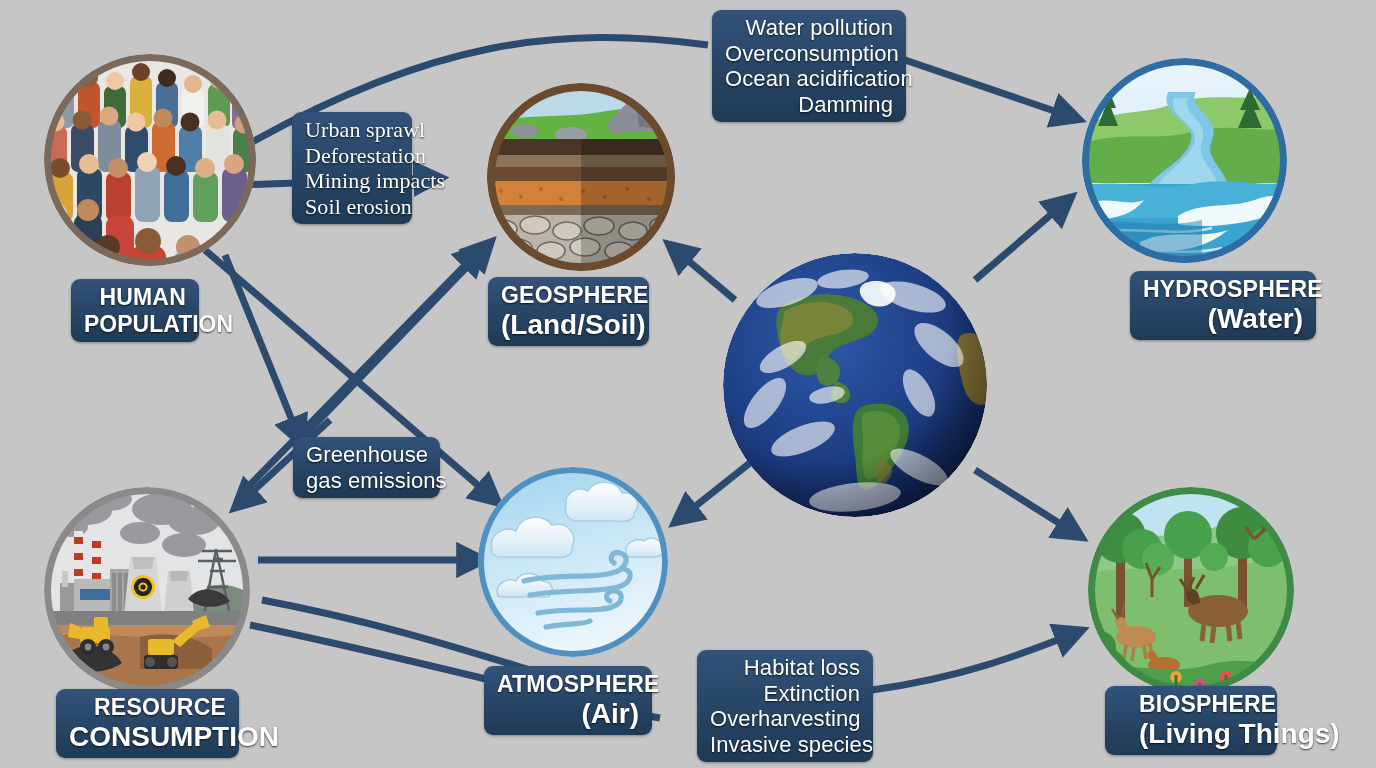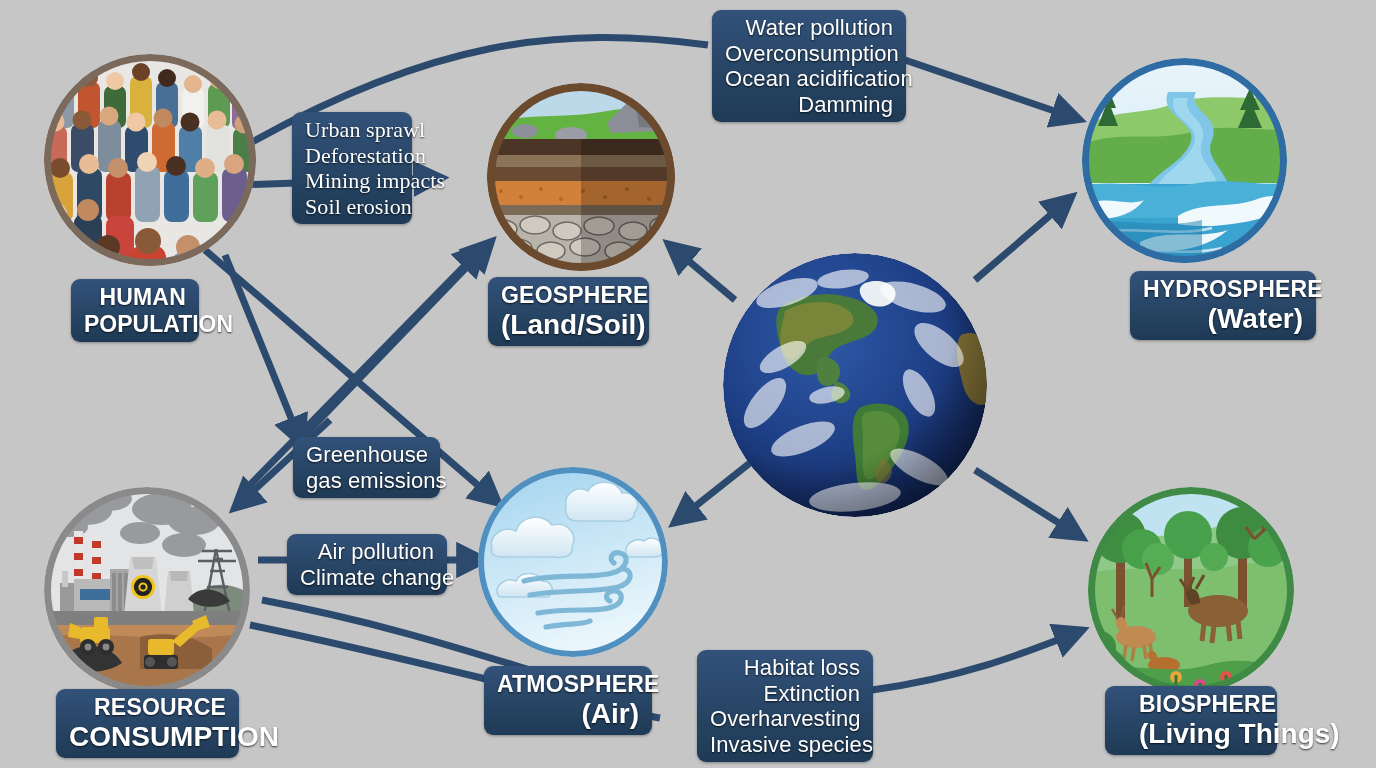--- a/index.html
+++ b/index.html
@@ -560,21 +560,19 @@
 Soil erosion</div>
 
   <div class="chip note" style="left:712px;top:10px;width:194px;">Water pollution
 Overconsumption
 Ocean acidification
 Damming</div>
 
   <div class="chip note" style="left:293px;top:437px;width:147px;">Greenhouse
 gas emissions</div>
 
-  <div class="chip note" style="left:287px;top:534px;width:160px;">Air pollution
-Climate change</div>
 
   <div class="chip note" style="left:697px;top:650px;width:176px;">Habitat loss
 Extinction
 Overharvesting
 Invasive species</div>
 
 </div>
 
 </body></html>

